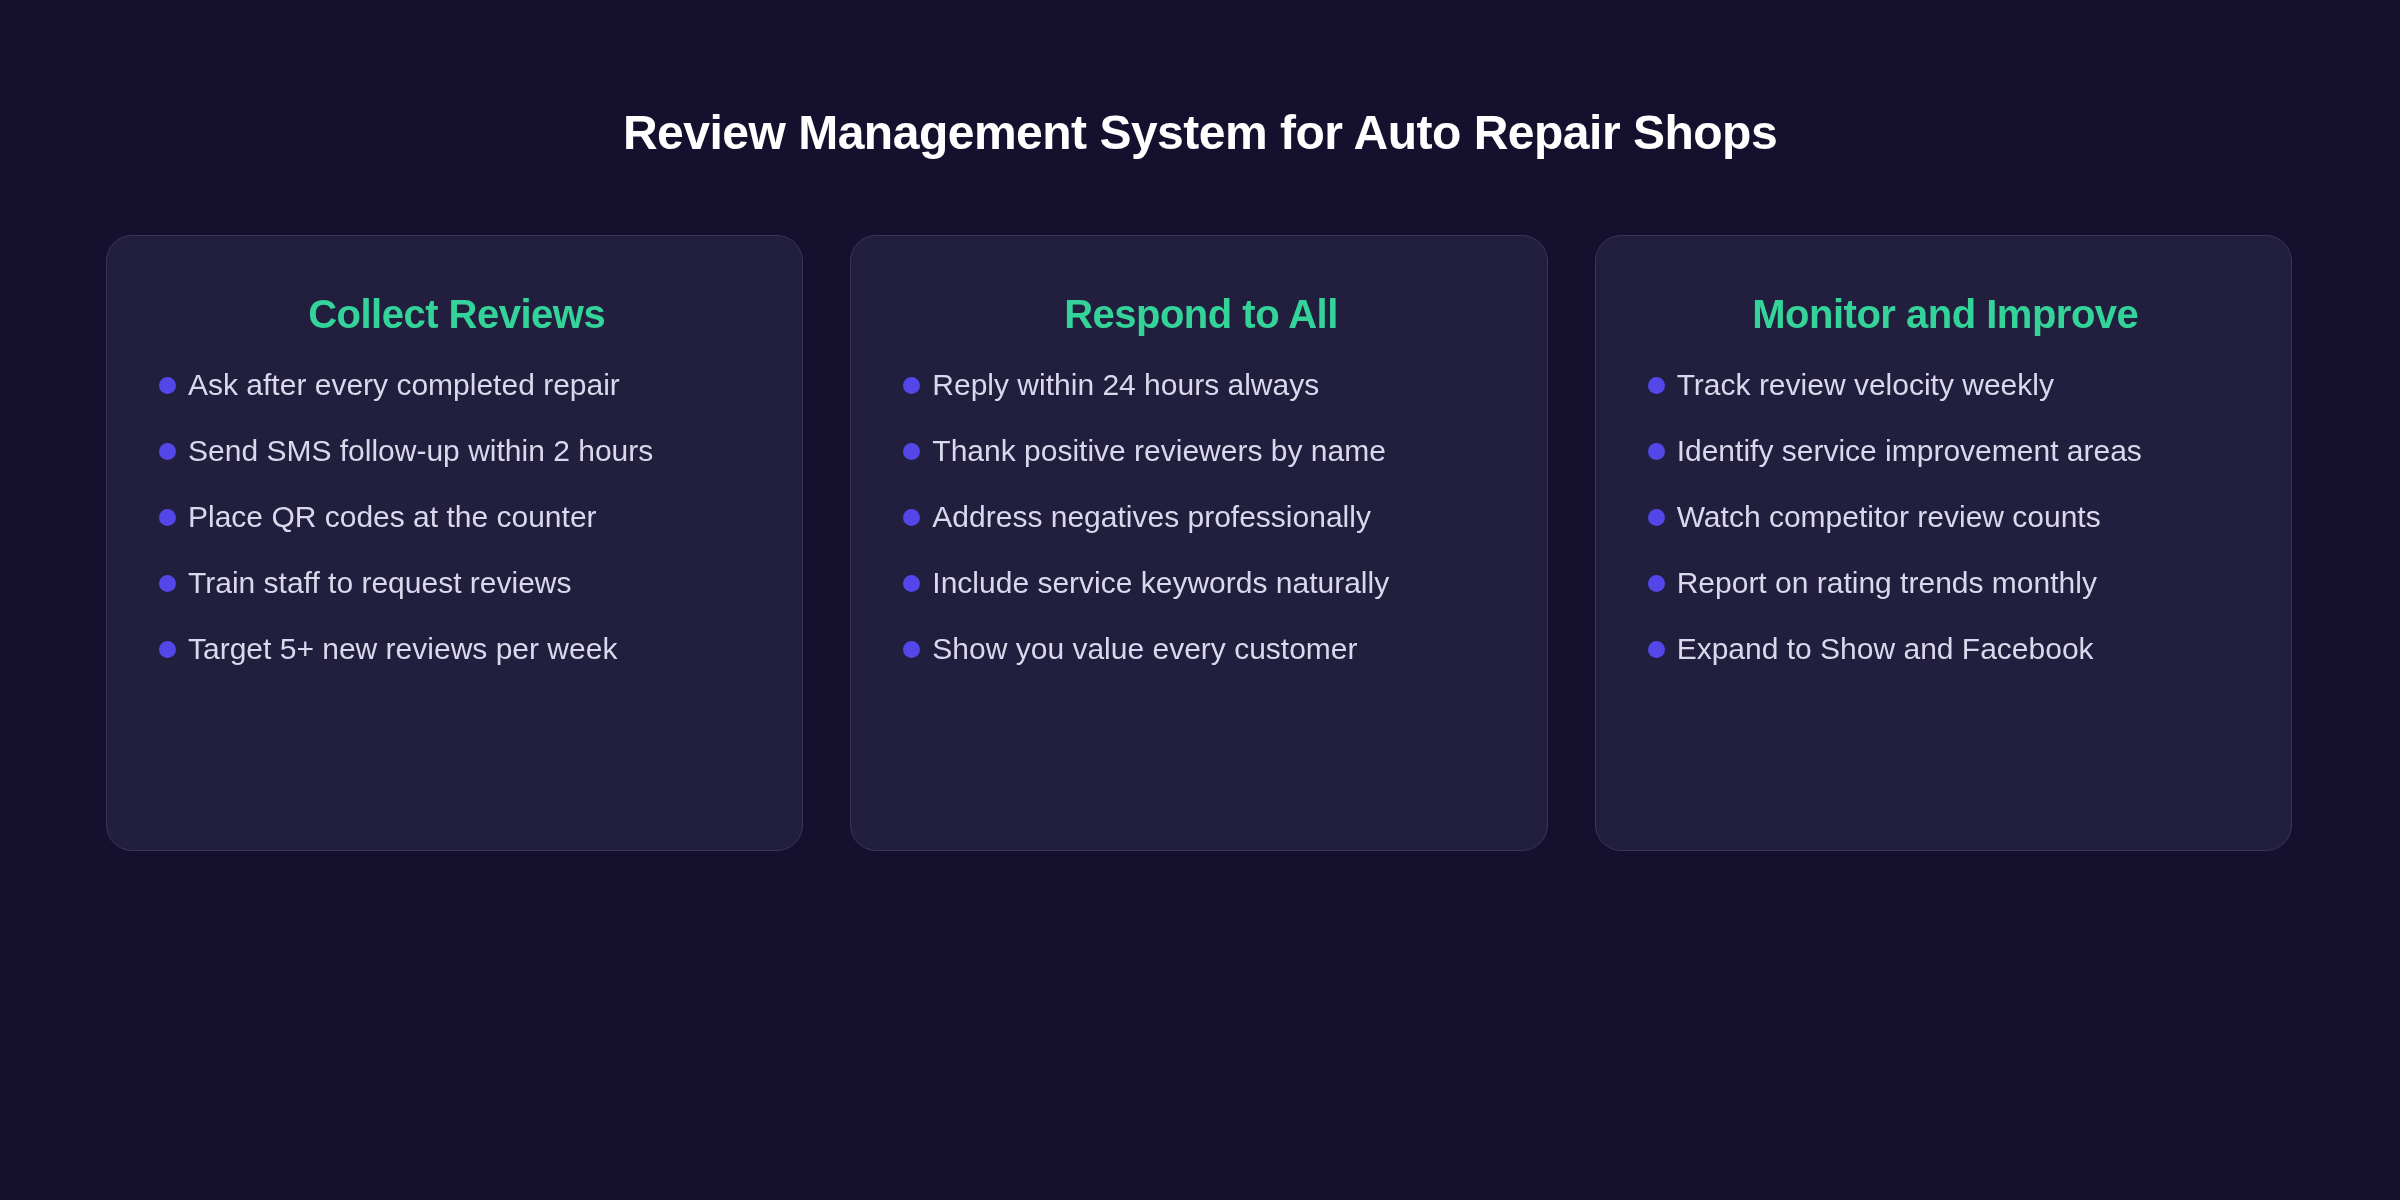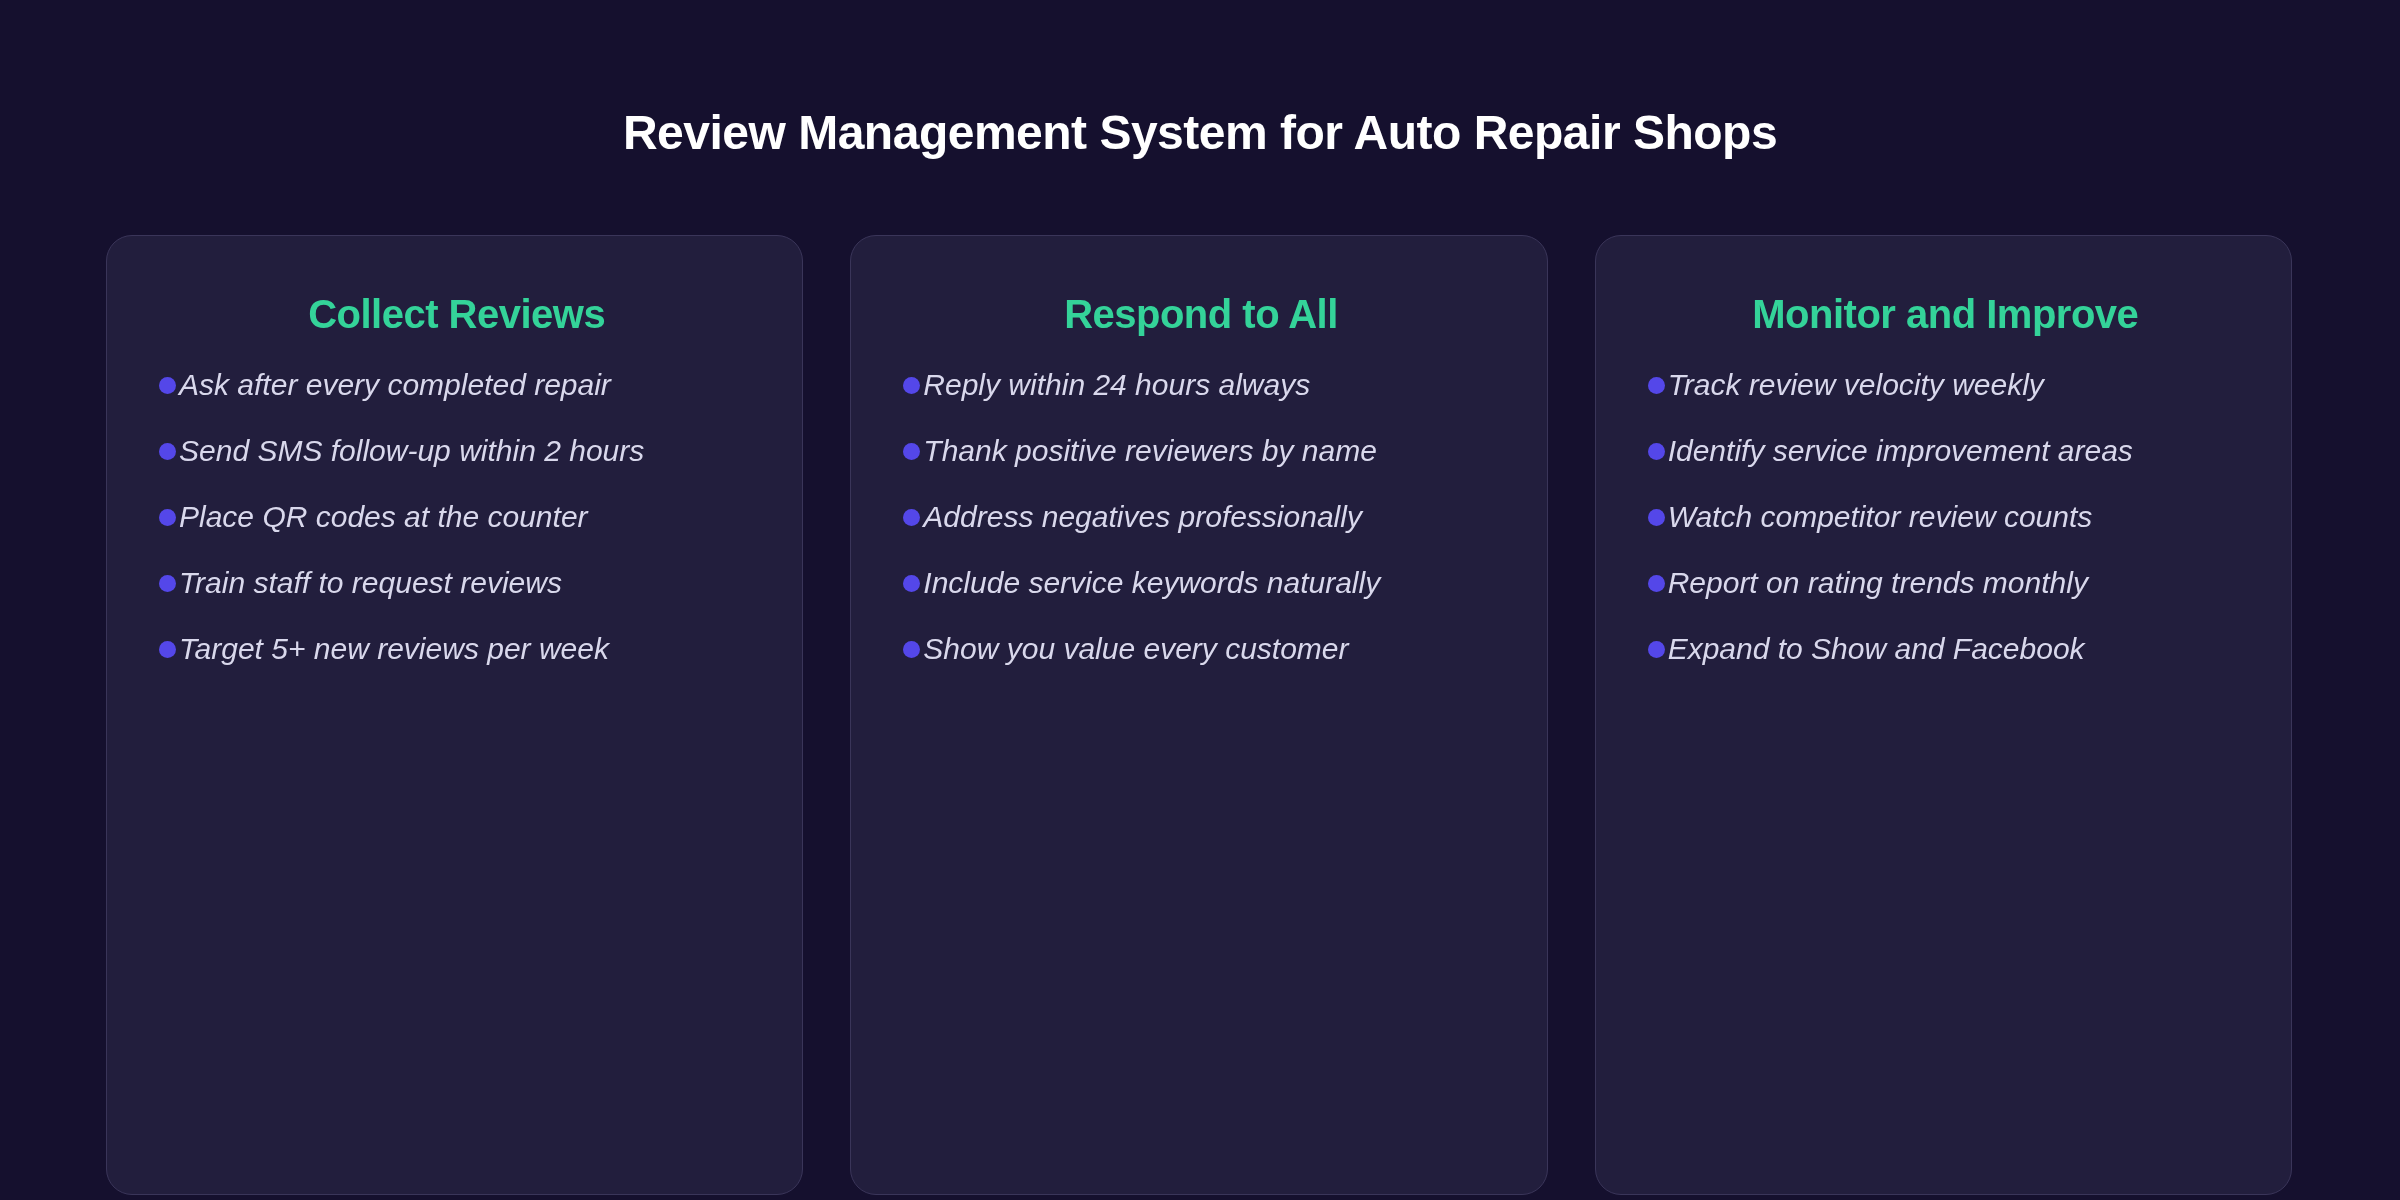--- a/index.html
+++ b/index.html
@@ -21,21 +21,21 @@
     font-size: 48px;
     font-weight: 700;
     letter-spacing: -0.5px;
     color: var(--title-text, #ffffff);
   }
   .cards-row {
     position: absolute;
     top: 235px;
     left: 106px;
     width: 2186px;
-    height: 960px;
+    height: 616px;
     display: flex;
     gap: 47px;
   }
   .card {
     flex: 1 1 0;
     box-sizing: border-box;
     background: var(--card-bg, #221e3d);
     border: 1.5px solid var(--card-border, #3a3559);
     border-radius: 26px;
     padding: 56px 48px 0 52px;
@@ -49,26 +49,25 @@
     color: var(--accent, #34d399);
   }
   .card-list {
     list-style: none;
     margin: 0;
     padding: 0;
   }
   .card-list li {
     display: flex;
     align-items: center;
-    gap: 3px;
+    gap: 12px;
     margin-bottom: 30px;
     font-size: 30px;
     line-height: 36px;
     color: var(--body-text, #d9d8ec);
-    font-style: italic;
   }
   .dot {
     flex: none;
     width: 17px;
     height: 17px;
     border-radius: 50%;
     background: var(--bullet, #5447e9);
   }
 </style>
 </head>

